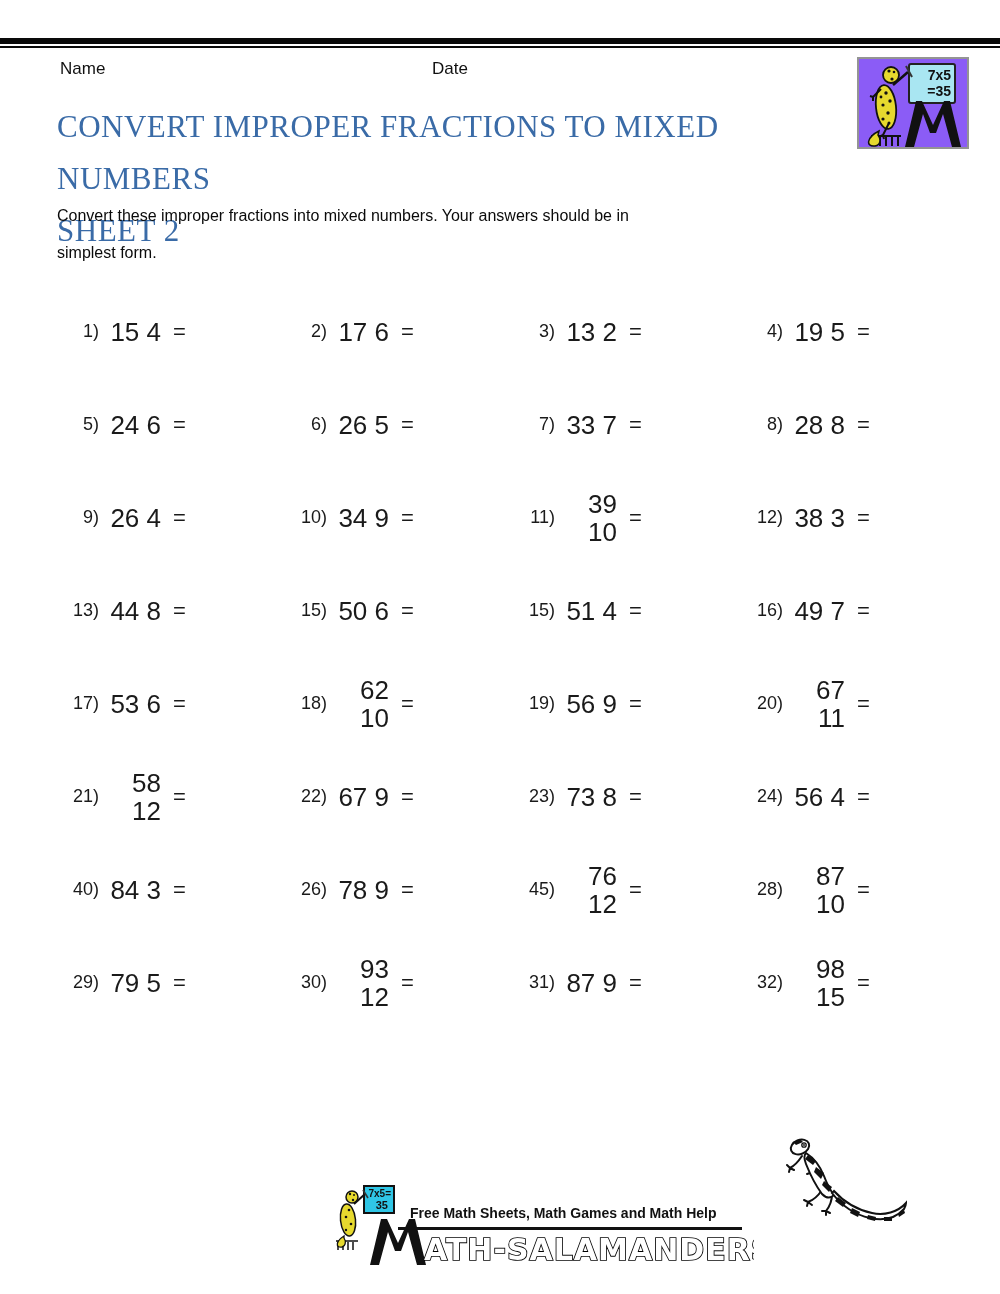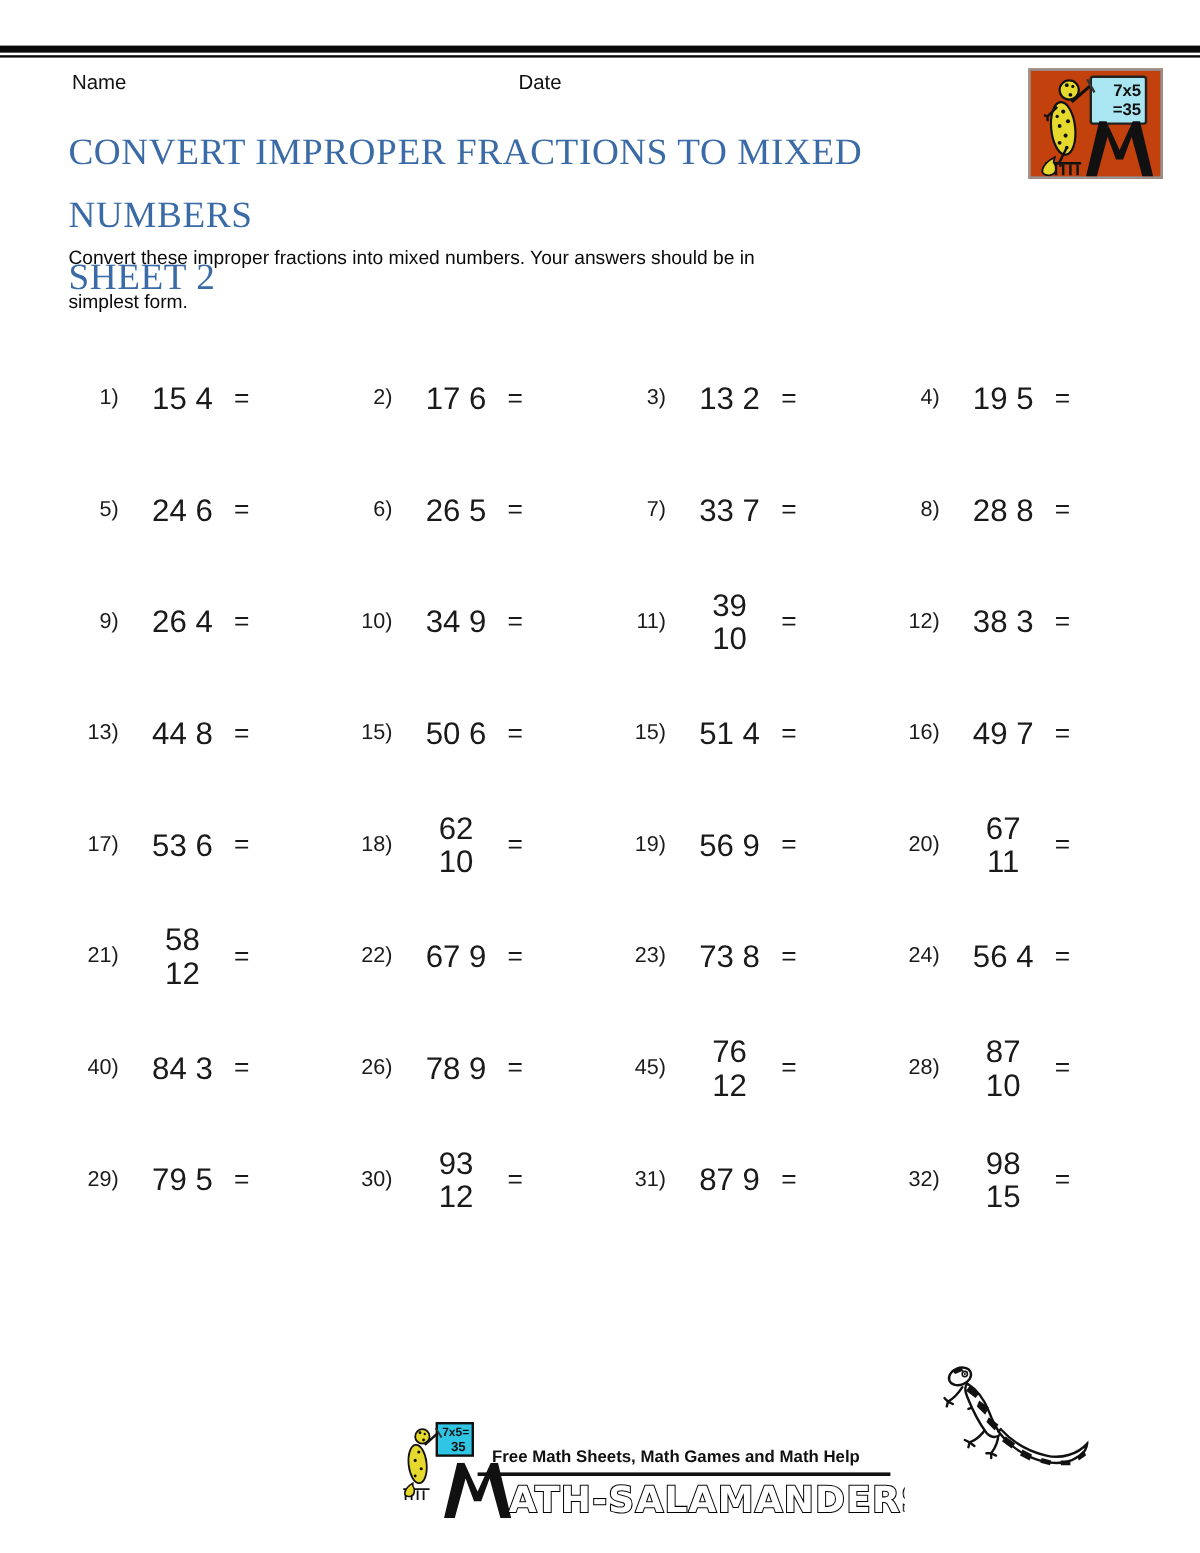--- a/index.html
+++ b/index.html
@@ -19,41 +19,41 @@
   .top-rule{position:absolute;left:0;top:38px;width:1000px;}
   .top-rule .thick{height:6px;background:#0a0a0a;}
   .top-rule .gap{height:2px;background:#fff;}
   .top-rule .thin{height:2px;background:#0a0a0a;}
 
   .name-label{position:absolute;left:60px;top:59px;font-size:17px;}
   .date-label{position:absolute;left:412px;top:59px;font-size:17px;margin-left:20px;}
 
   .header-logo{
     position:absolute;left:857px;top:57px;width:112px;height:92px;
-    border:2px solid #949494;background:#c2410c;text-decoration:underline;
+    border:2px solid #949494;background:#8b5cf6;text-decoration:underline;
   }
 
   .worksheet-title{
     position:absolute;left:57px;top:101px;width:790px;
     font-family:"Liberation Serif", serif;
     font-size:31px;line-height:52px;color:var(--title-blue);
     letter-spacing:.5px;
   }
   .instructions{
     position:absolute;left:57px;top:197px;width:900px;
     font-size:16px;line-height:37px;color:#0a0a0a;
   }
 
   .problems-grid{
     position:absolute;left:57px;top:285px;width:912px;
     display:grid;grid-template-columns:repeat(4,228px);grid-auto-rows:93px;
   }
   .problem{display:flex;align-items:center;color:var(--ink);}
   .pnum{width:42px;text-align:right;font-size:18px;flex:none;}
-  .frac{width:62px;margin-left:22px;text-align:center;flex:none;font-size:26px;line-height:28px;}
+  .frac{width:62px;text-align:right;flex:none;font-size:26px;line-height:28px;}
   .frac .num{margin-bottom:4px;}
   .frac .bar{height:0;border-top:2.5px solid #1c1c1c;width:58px;margin:0 auto;}
   .frac .den{margin-top:4px;}
   .eq{margin-left:12px;font-size:22px;}
 
   
   .footer-salamander{position:absolute;left:332px;top:1184px;}
   .footer-m{position:absolute;left:370px;top:1219px;}
   .footer-tagline{
     position:absolute;left:410px;top:1205px;width:336px;

